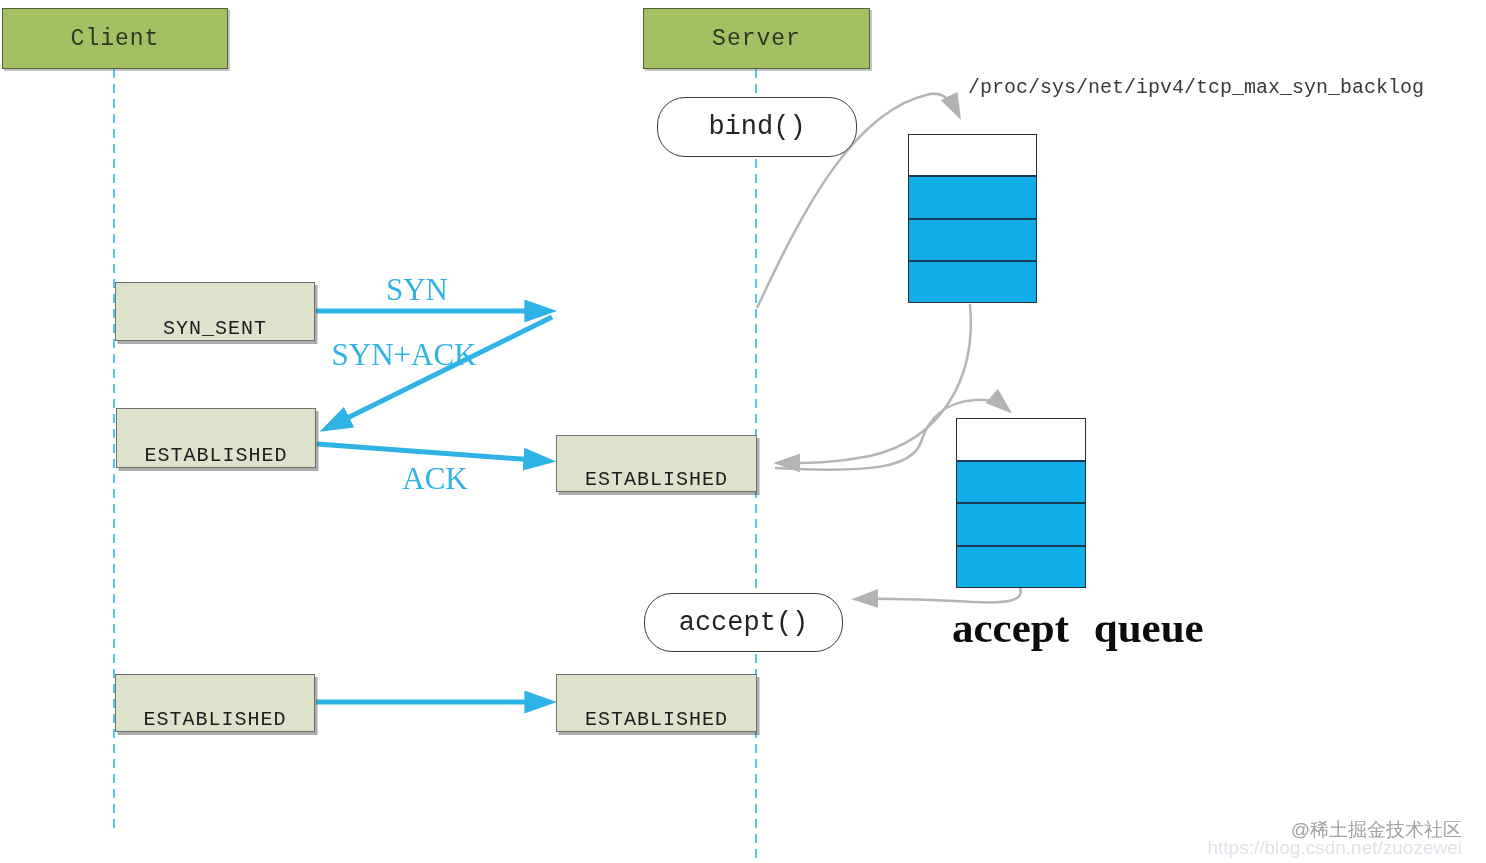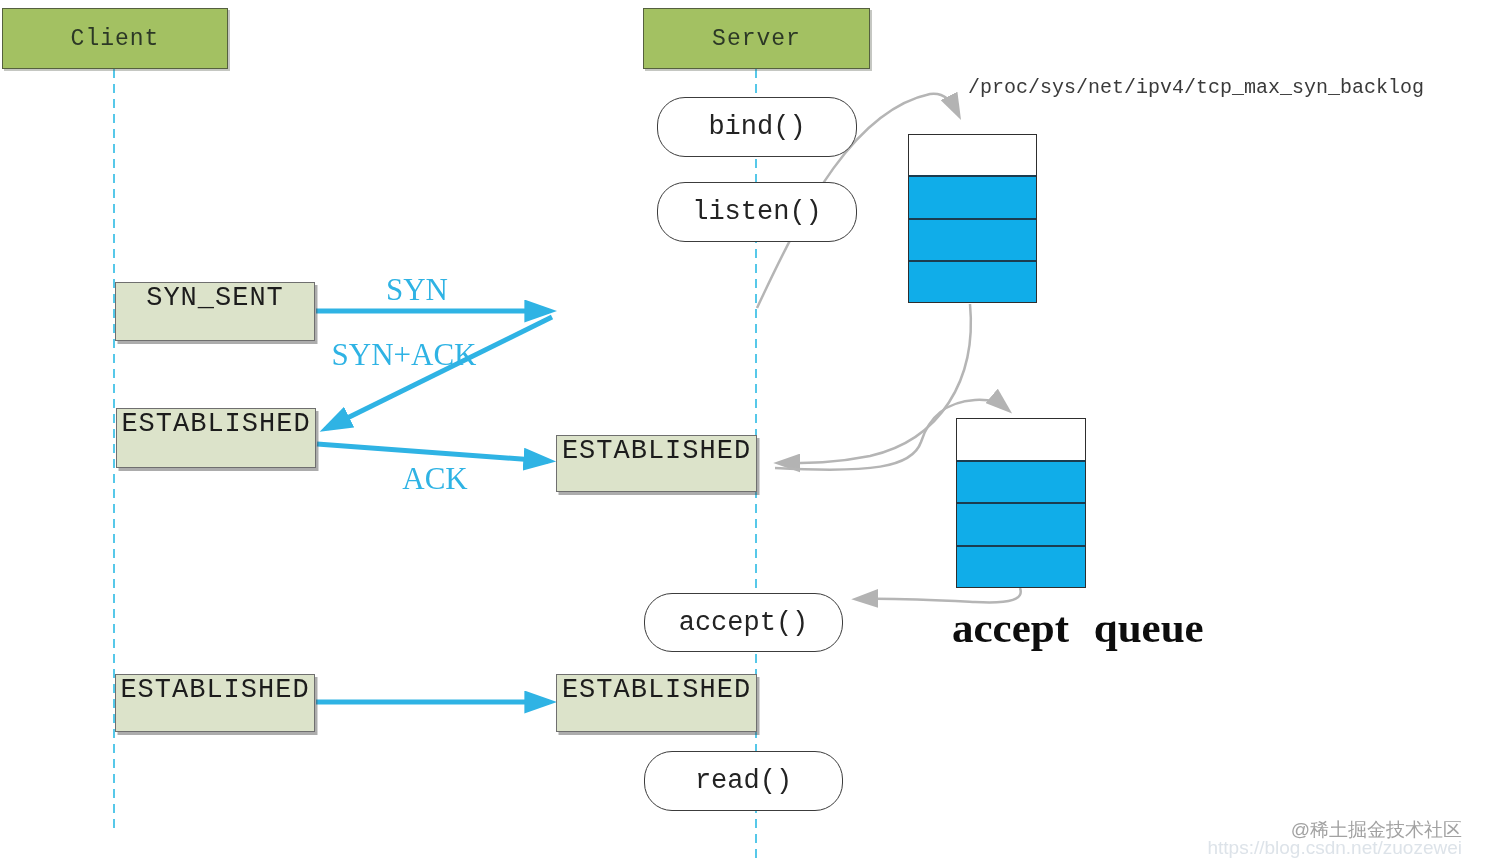--- a/index.html
+++ b/index.html
@@ -21,22 +21,22 @@
     background:#fff;
     border:1.6px solid #3c3c3c;
     border-radius:28px;
     display:flex;align-items:center;justify-content:center;
     font-size:27px;color:#232323;
   }
   .state{
     background:var(--statefill,#dce3ca);
     border:1.4px solid #6f6f6f;
     box-shadow:2.5px 3px 0 rgba(70,70,70,.45);
-    display:flex;align-items:flex-start;justify-content:center;
-    font-size:27px;color:#1c1c1c;letter-spacing:1px;
+    display:flex;align-items:flex-end;justify-content:center;
+    font-size:20px;color:#1c1c1c;letter-spacing:1px;
   }
   .msg-label{
     color:var(--cyan,#2fb3e4);
     font-family:"Liberation Serif", serif;
     font-size:31px; text-align:center; line-height:1;
   }
   .queue{
     border:1.8px solid #2e2e2e;
     display:flex;flex-direction:column;
     background:#fff;
@@ -97,34 +97,28 @@
   <div class="abs state" style="left:116px;top:408px;width:200px;height:60px;">
     <span>ESTABLISHED</span>
   </div>
   <div class="abs state" style="left:115px;top:674px;width:200px;height:58px;">
     <span>ESTABLISHED</span>
   </div>
 
   <div class="abs call" style="left:657px;top:97px;width:200px;height:60px;">
     <span>bind()</span>
   </div>
-  <div class="abs call" style="left:657px;top:182px;width:200px;height:60px;">
-    <span>listen()</span>
-  </div>
   <div class="abs state" style="left:556px;top:435px;width:201px;height:57px;">
     <span>ESTABLISHED</span>
   </div>
   <div class="abs call" style="left:644px;top:593px;width:199px;height:59px;">
     <span>accept()</span>
   </div>
   <div class="abs state" style="left:556px;top:674px;width:201px;height:58px;">
     <span>ESTABLISHED</span>
-  </div>
-  <div class="abs call" style="left:644px;top:751px;width:199px;height:60px;">
-    <span>read()</span>
   </div>
 
   <div class="abs msg-label" style="left:357px;top:274px;width:120px;">SYN</div>
   <div class="abs msg-label" style="left:324px;top:339px;width:160px;">SYN+ACK</div>
   <div class="abs msg-label" style="left:375px;top:463px;width:120px;">ACK</div>
 
   <div class="abs param" style="left:968px;top:76px;">/proc/sys/net/ipv4/tcp_max_syn_backlog</div>
   <div class="abs queue" style="left:908px;top:134px;width:129px;height:169px;">
       <div class="qseg empty"></div>
       <div class="qseg fill"></div>

